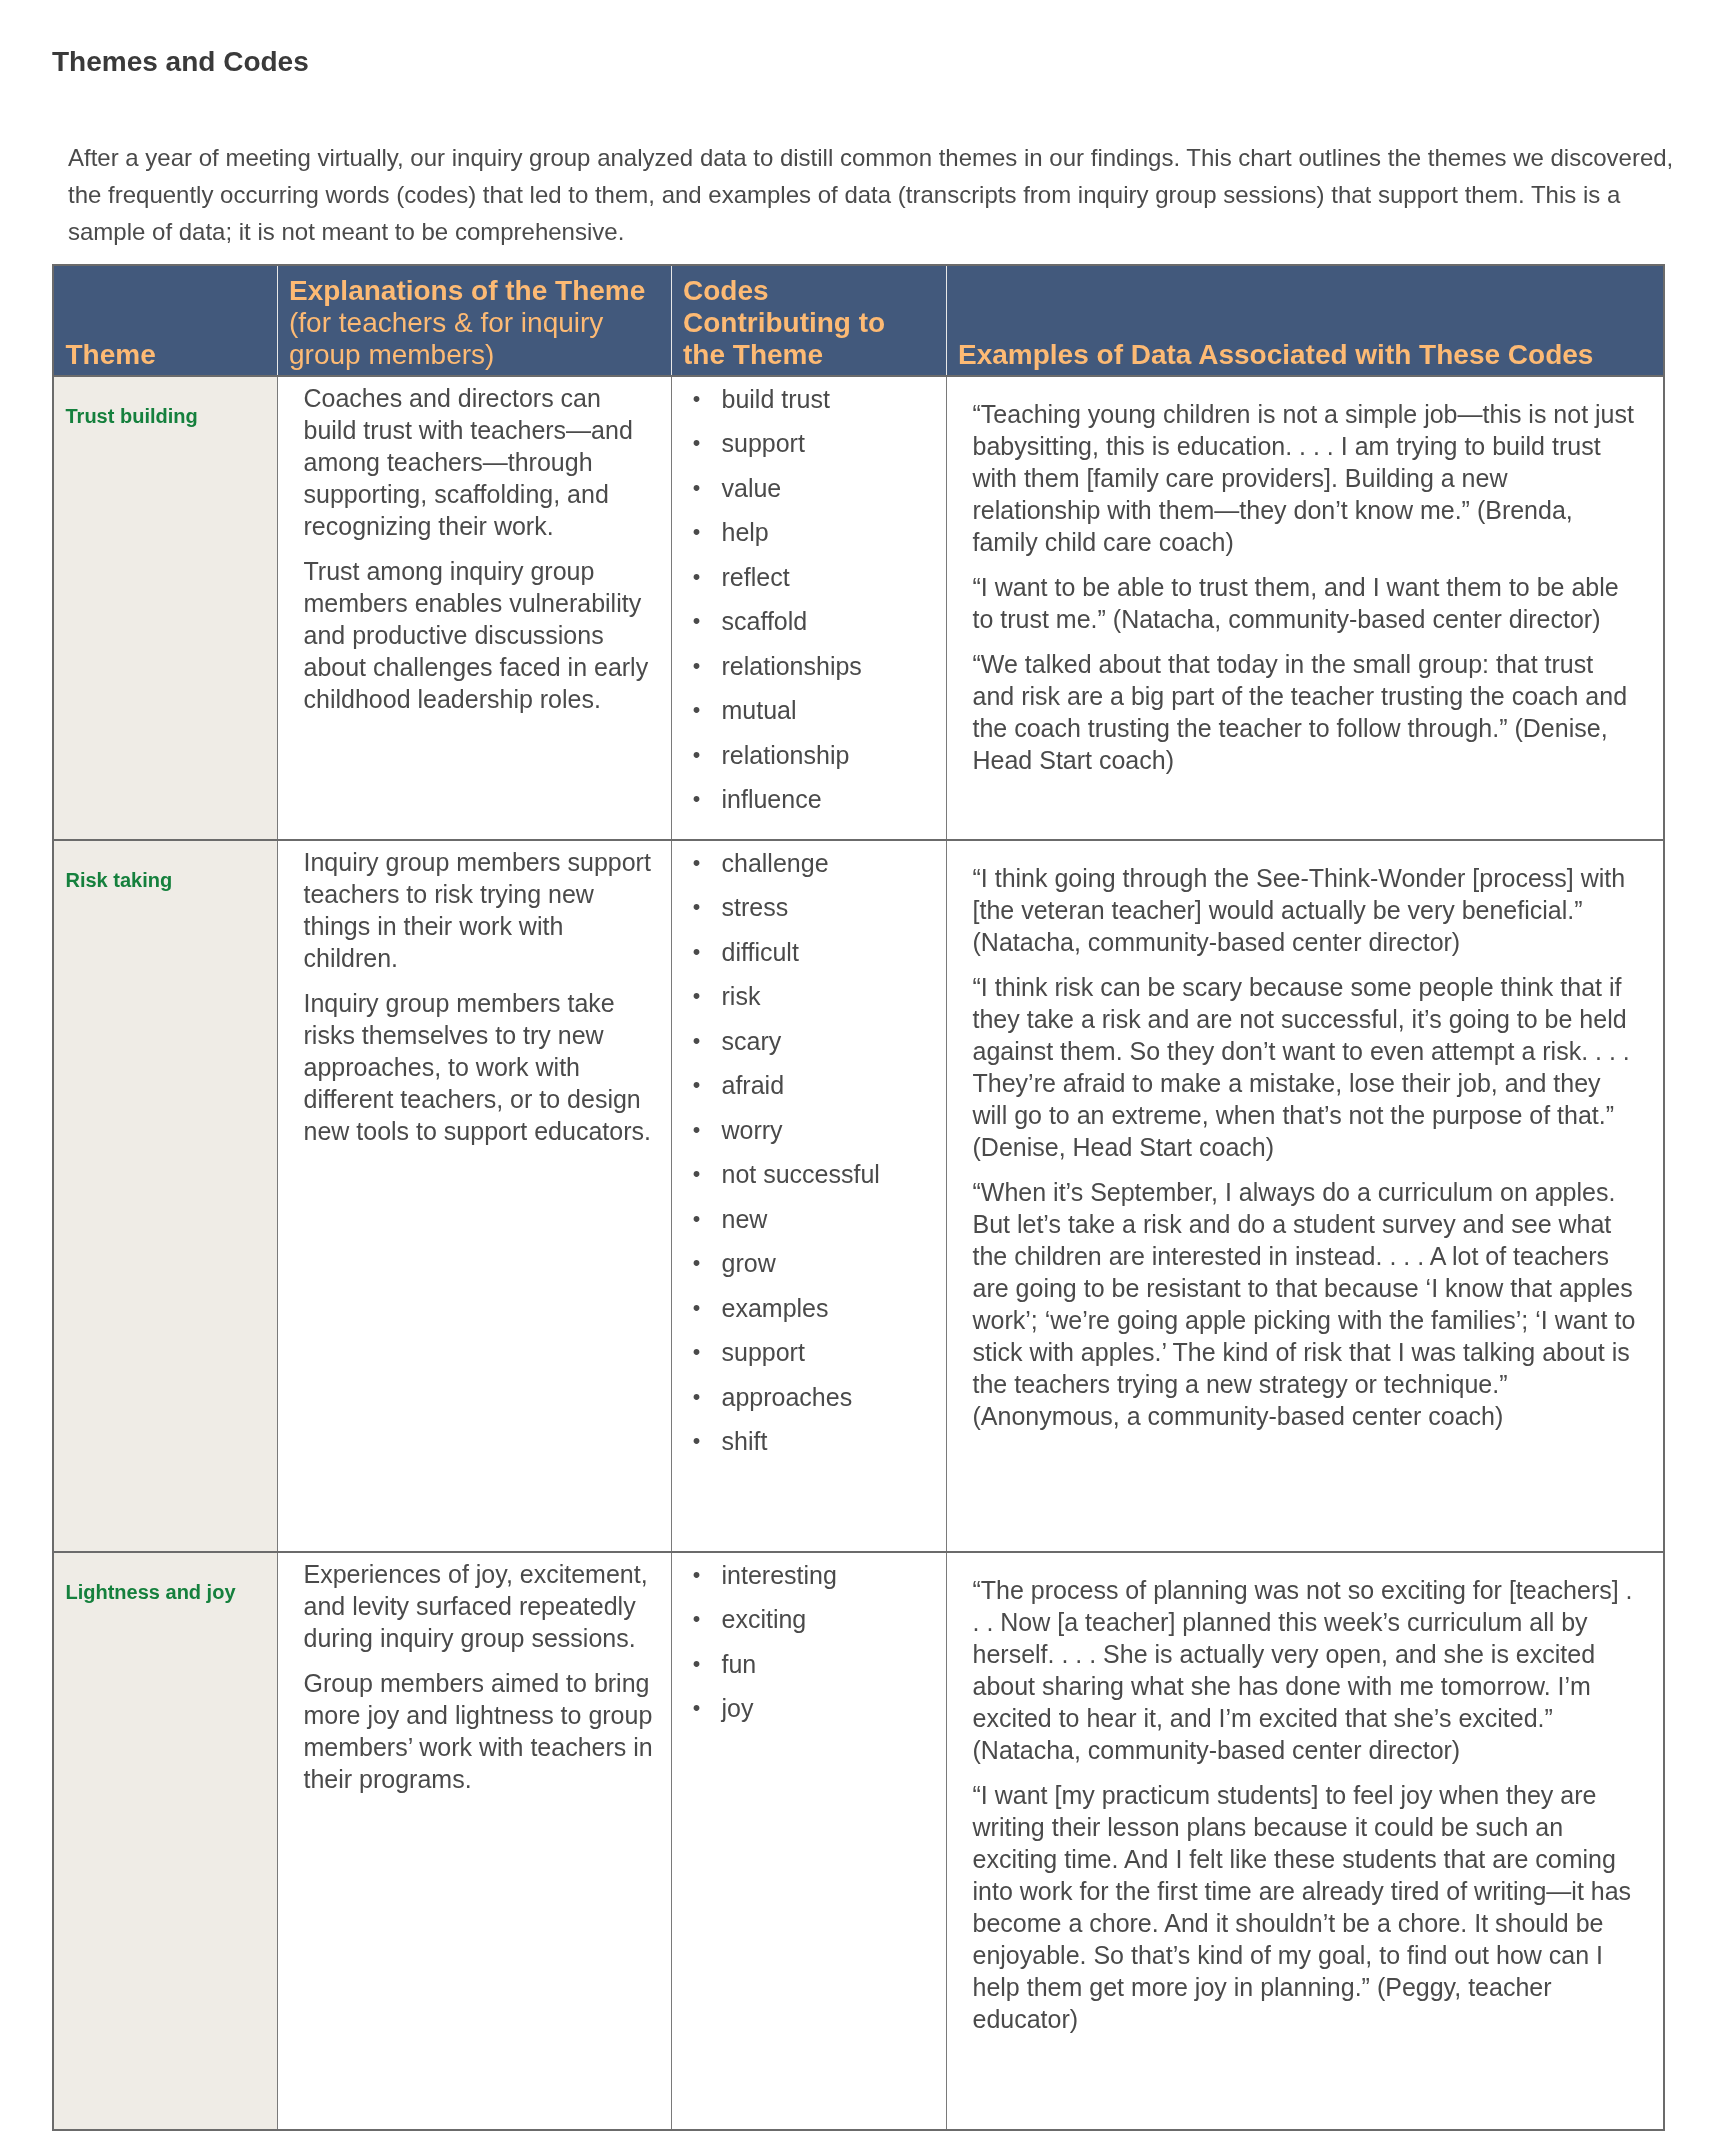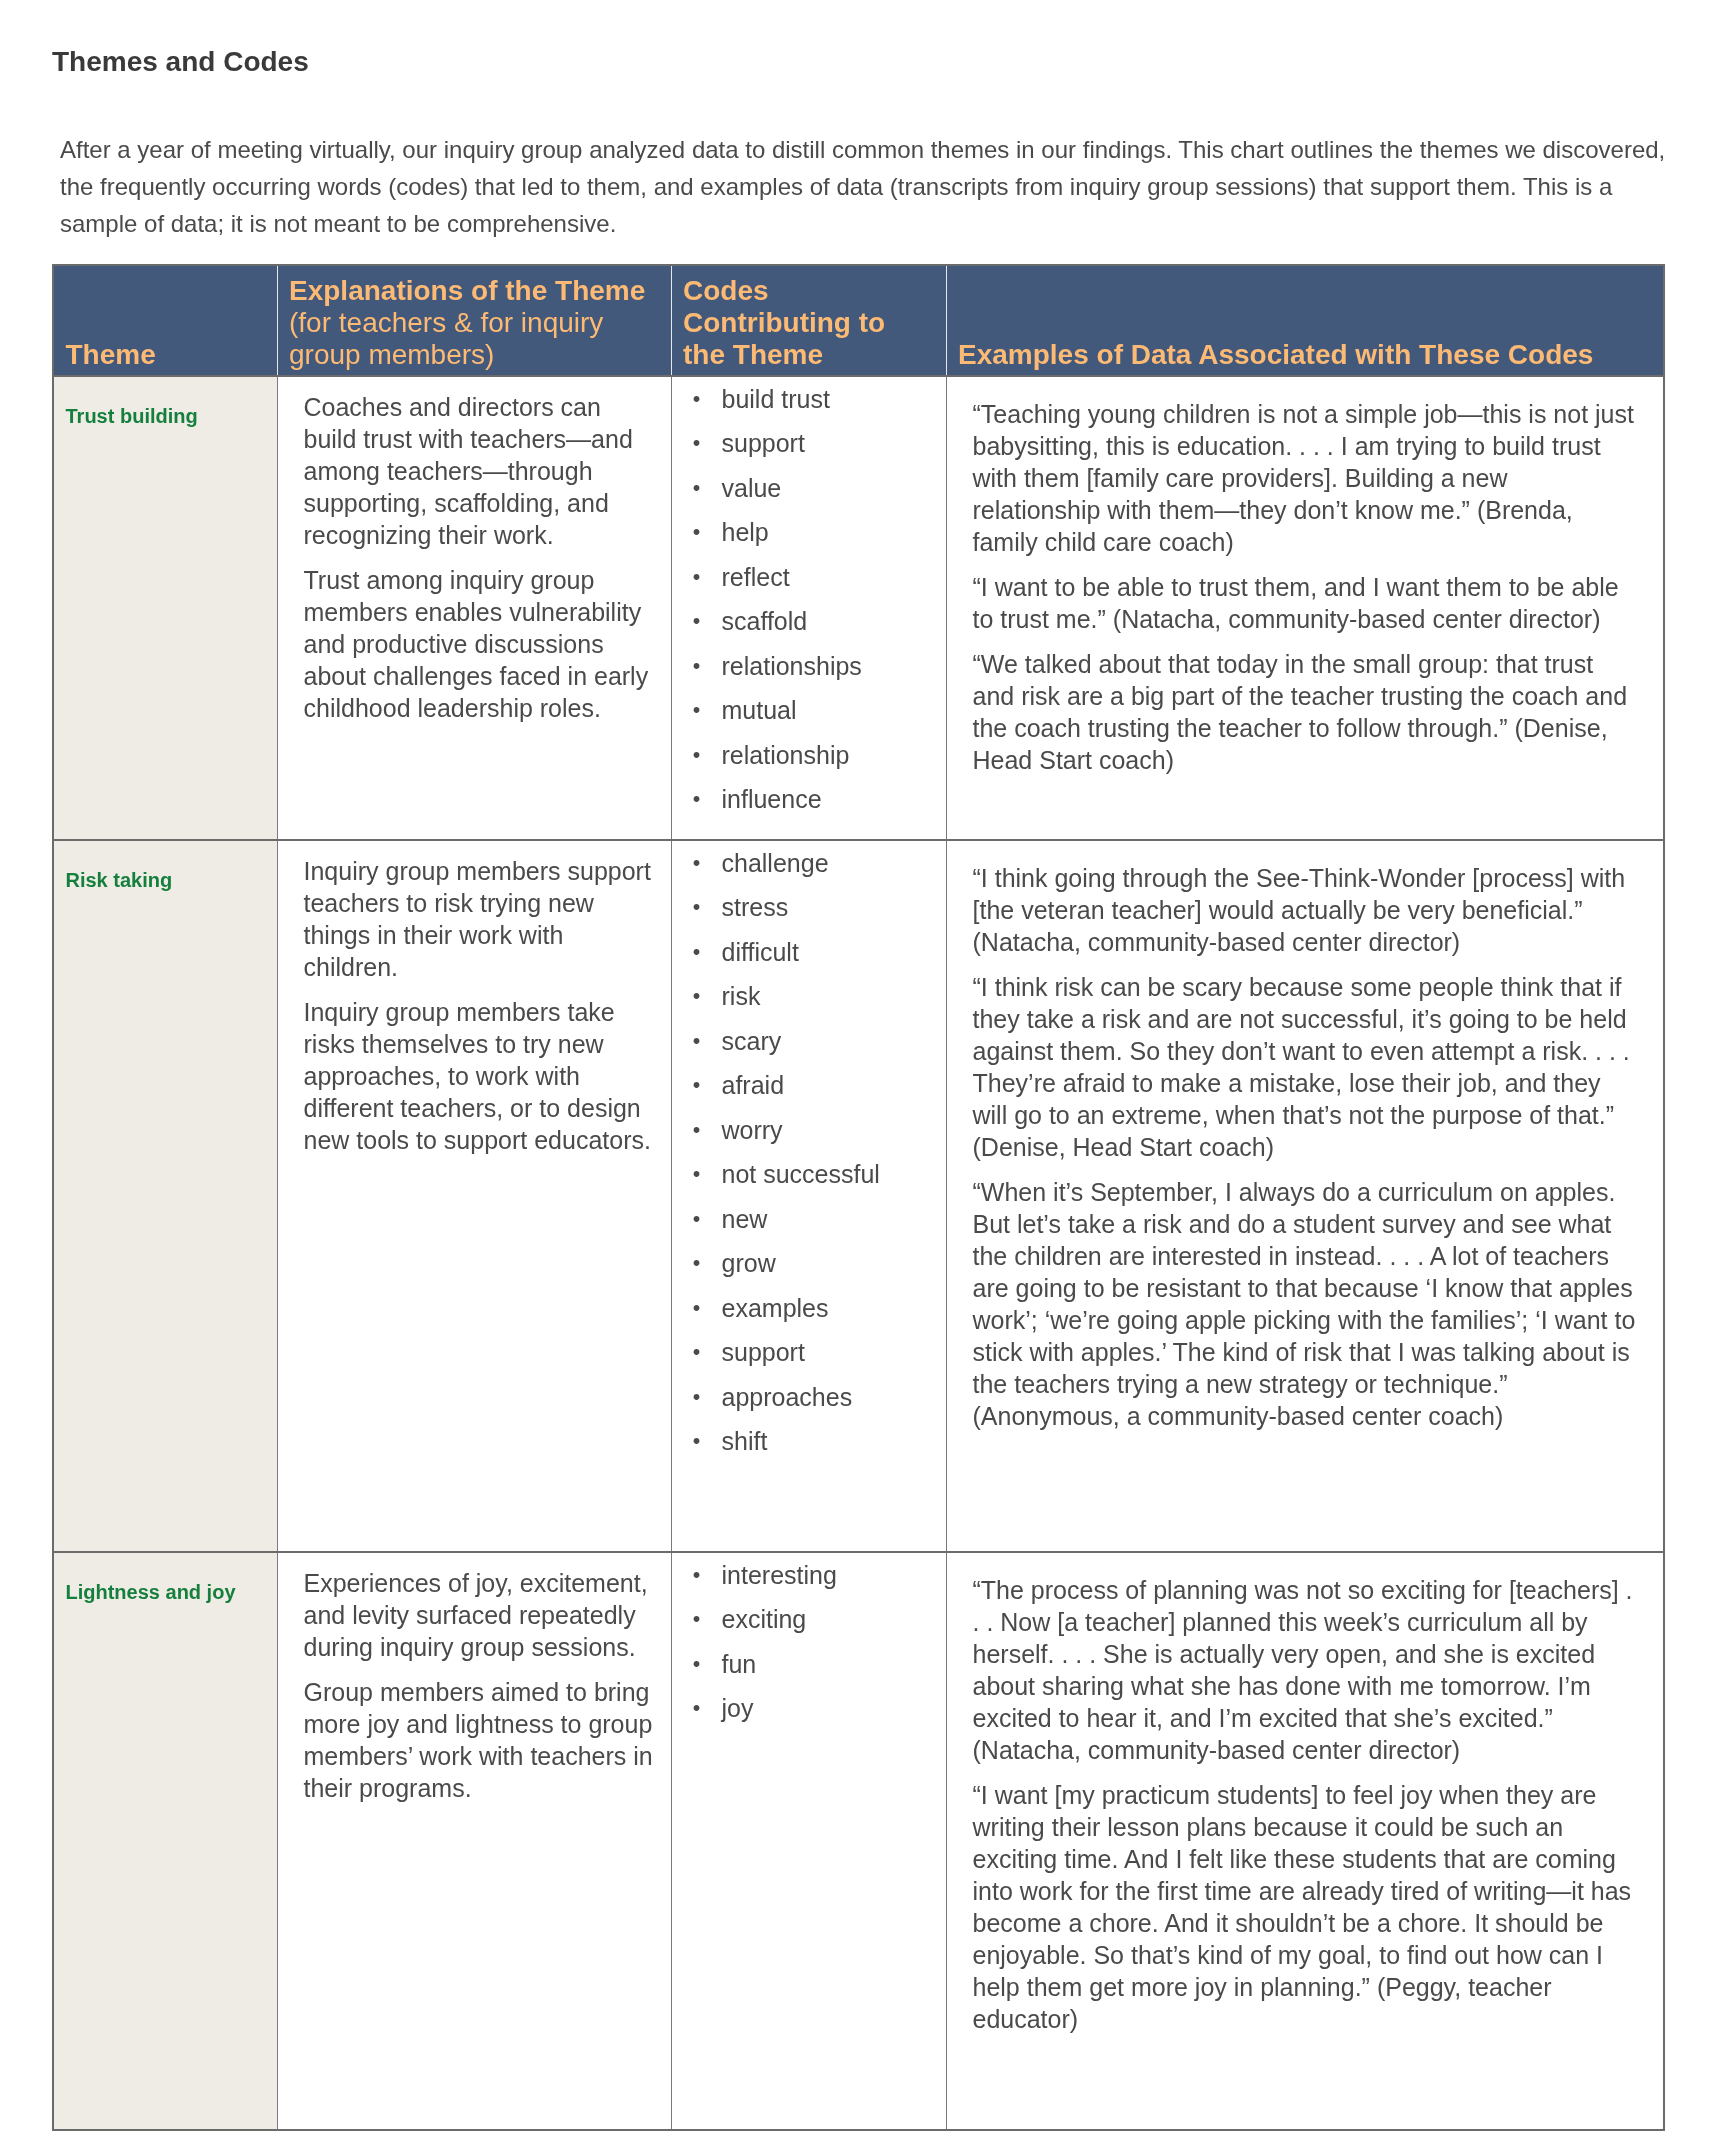--- a/index.html
+++ b/index.html
@@ -1,18 +1,18 @@
 <!DOCTYPE html>
 <html style="font-size:11.5px"><head>
 <meta charset="utf-8">
 <style>
   html, body { margin: 0; padding: 0; background: #ffffff; }
   body { width: 1716px; height: 2151px; position: relative; font-family: "Liberation Sans", sans-serif; color: #3d3d3d; }
   .title { position: absolute; left: 52px; top: 46px; font-size: 28px; font-weight: bold; color: #3a3a3a; margin: 0; }
-  .intro { position: absolute; left: 52px; top: 123px; width: 1606px; font-size: 24px; line-height: 37px; color: #4a4a4a; margin: 8px; }
+  .intro { position: absolute; left: 52px; top: 123px; width: 1606px; font-size: 24px; line-height: 37px; color: #4a4a4a; margin: 16px; }
   table.themes {
     position: absolute; left: 52px; top: 264px; width: 1612px;
     border-collapse: collapse; table-layout: fixed;
     border: 2.2px solid #6b6b6b;
   }
   table.themes col.c1 { width: 224px; }
   table.themes col.c2 { width: 394px; }
   table.themes col.c3 { width: 275px; }
   table.themes col.c4 { width: 718px; }
   thead th {
@@ -21,21 +21,21 @@
     border-left: 1.4px solid #e8e8e8; height: 95px;
   }
   thead th:first-child { border-left: none; }
   thead th .light { font-weight: normal; }
   tbody td {
     vertical-align: top; border: 1.4px solid #7a7a7a; font-size: 25px; line-height: 32px; color: #4a4a4a;
     padding: 0;
   }
   tbody tr { border-top: 2.2px solid #6b6b6b; }
   td.theme { background: #efece6; padding: 23px 11.5px 0 11.5px; color: #15803d; font-weight: bold; font-size: 20px; line-height: 32px; }
-  td.expl { padding: 14px 10px 0 26px; }
+  td.expl { padding: 5px 10px 0 26px; }
   td.expl p { margin: 0 0 13px 0; }
   td.codes { padding: 5.7px 7.2px 0 17px; }
   td.codes ul { list-style: none; margin: 0; padding: 0; }
   td.codes li { position: relative; padding-left: 33px; line-height: 32px; margin-bottom: 12.5px; }
   td.codes li .bullet { position: absolute; left: 4.3px; top: 0; font-size: 21.5px; color: #4a4a4a; }
   td.examples { padding: 21.5px 21.5px 0 26px; border-radius: 11px; }
   td.examples p { margin: 0 0 13px 0; }
   tr.r1 td { height: 439px; }
   tr.r2 td { height: 687px; }
   tr.r3 td { height: 553px; }

